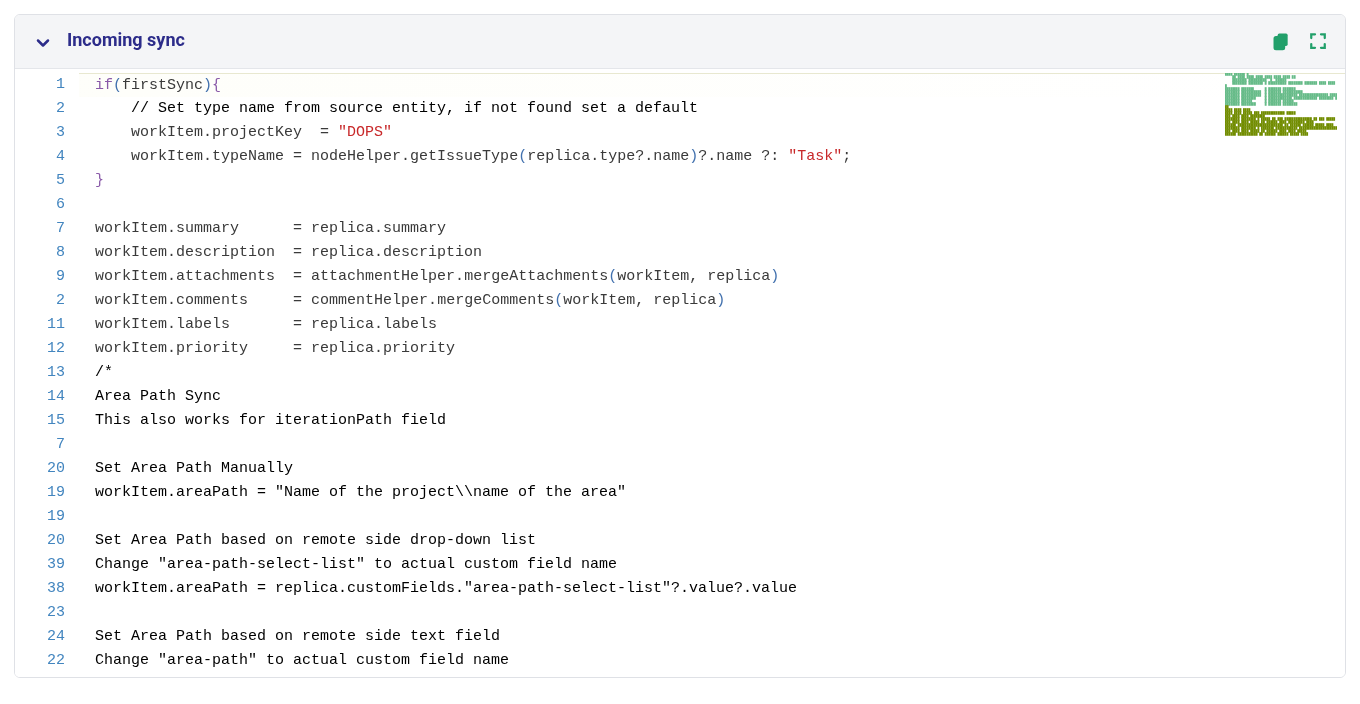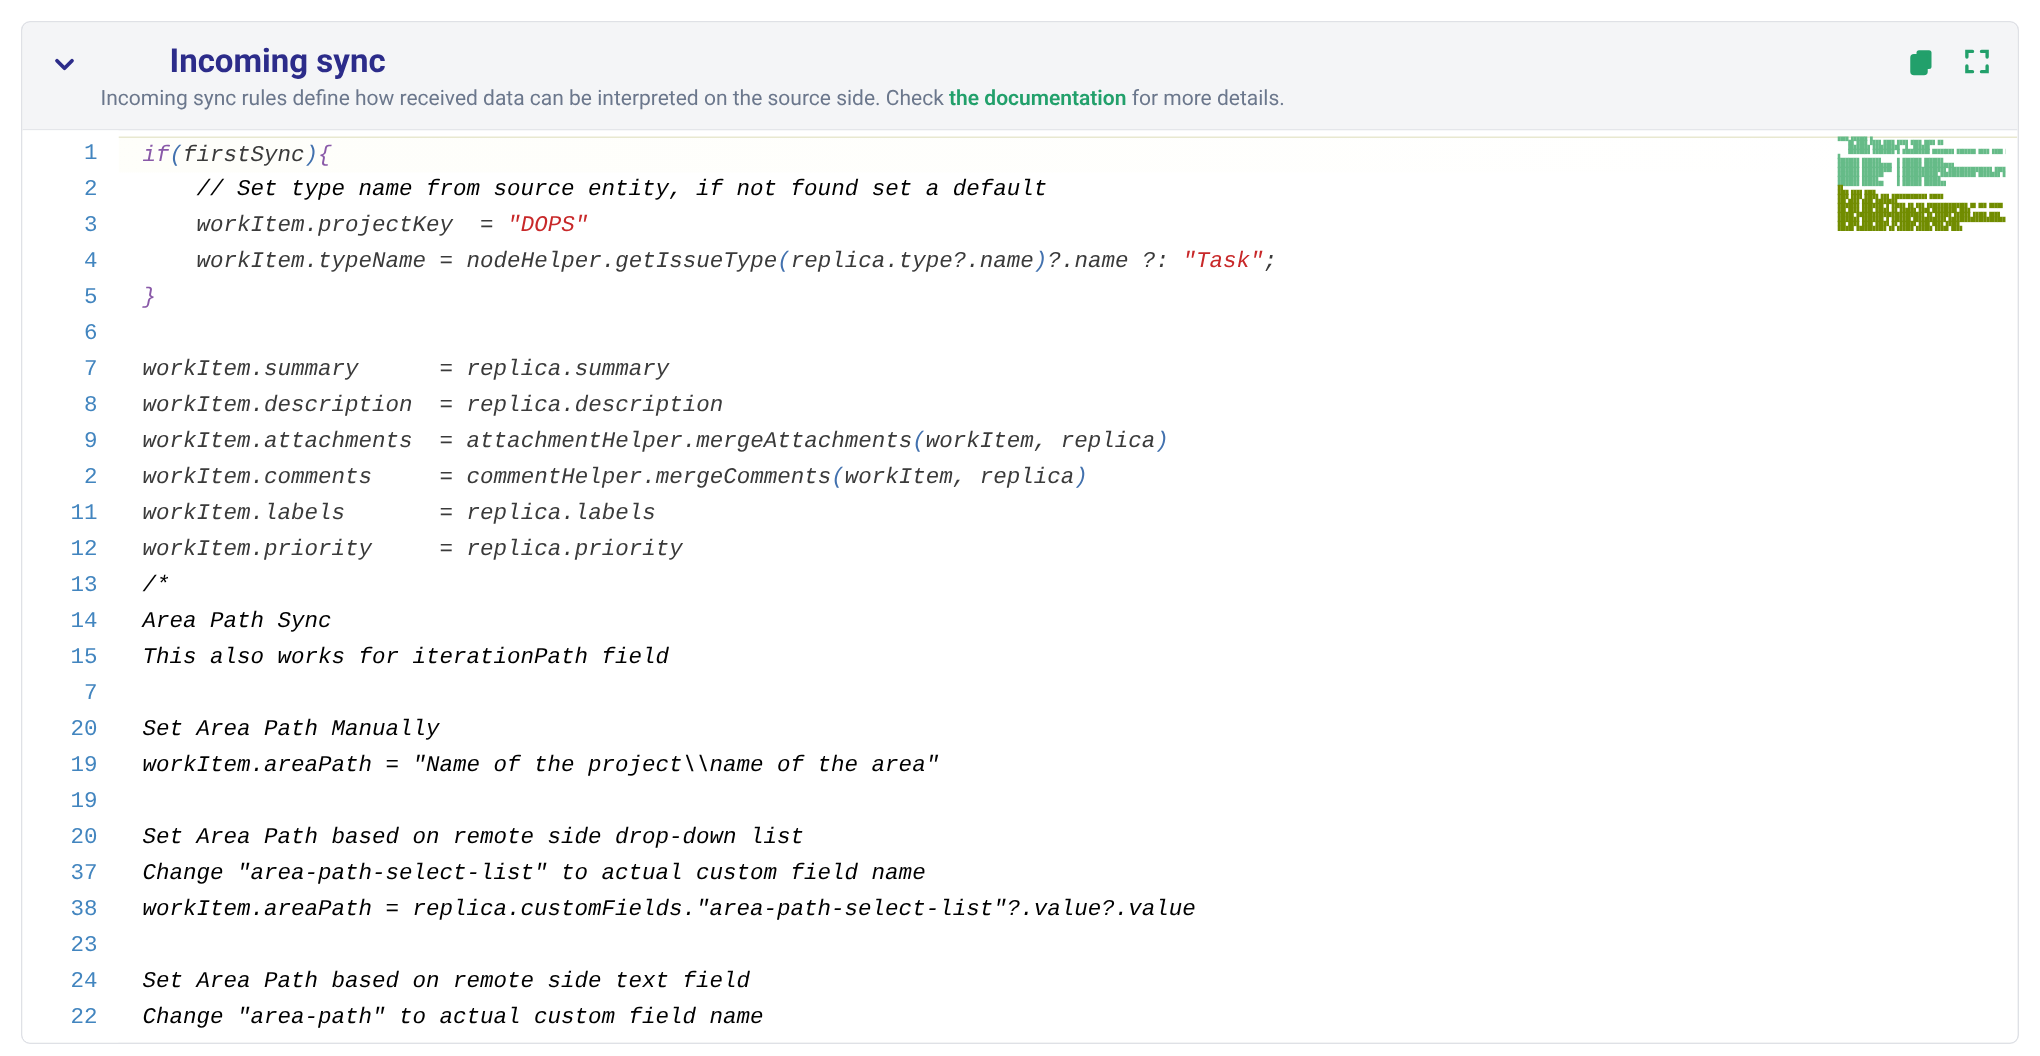--- a/index.html
+++ b/index.html
@@ -24,25 +24,24 @@
     align-items: flex-start;
     gap: 14px;
     position: relative;
   }
   .chevron {
     margin-top: 4px;
     flex-shrink: 0;
   }
   .header-text { flex: 1; }
   .title {
-    font-size: 22px;
+    font-size: 18px;
     font-weight: 700;
     color: #2c2c8a;
     margin-bottom: 4px;
-    margin-left: 46px;
   }
   .subtitle {
     font-size: 14px;
     color: #6b778c;
   }
   .subtitle a {
     color: #22a06b;
     font-weight: 600;
     text-decoration: none;
   }
@@ -78,21 +77,20 @@
     padding: 4px 0;
     white-space: pre;
     overflow: hidden;
     color: #3a3a3a;
     position: relative;
   }
   .code-line {
     height: 24px;
     padding-left: 16px;
     position: relative;
-    font-style: italic;
   }
   .code-line.hl-top {
     border-top: 1px solid #e8e8d0;
     background: linear-gradient(to right, rgba(248,248,220,0.15), rgba(248,248,220,0));
   }
   .tok-kw    { color: #8959a8; }
   .tok-prop  { color: #3a3a3a; }
   .tok-punc  { color: #3a3a3a; }
   .tok-paren { color: #4271ae; }
   .tok-brace { color: #8959a8; }
@@ -120,23 +118,20 @@
 
 <div class="panel">
   <div class="panel-header">
     <div class="chevron">
       <svg width="20" height="20" viewBox="0 0 24 24" fill="none" stroke="#2c2c8a" stroke-width="3" stroke-linecap="round" stroke-linejoin="round">
           <polyline points="6 9 12 15 18 9"></polyline>
         </svg>
     </div>
     <div class="header-text">
       <div class="title">Incoming sync</div>
-      <div class="subtitle">
-        <span>Incoming sync rules define how received data can be interpreted on the source side. Check </span><a href="#">the documentation</a><span> for more details.</span>
-      </div>
     </div>
     <div class="header-actions">
       <div>
         <svg width="20" height="20" viewBox="0 0 24 24" fill="#22a06b">
           <rect x="8" y="3" width="12" height="15" rx="2"></rect>
           <rect x="4" y="7" width="12" height="15" rx="2" fill="#f4f5f7" stroke="#22a06b" stroke-width="2"></rect>
           <rect x="4" y="7" width="12" height="15" rx="2" fill="#22a06b"></rect>
         </svg>
       </div>
       <div>
@@ -162,21 +157,21 @@
         <div>11</div>
         <div>12</div>
         <div>13</div>
         <div>14</div>
         <div>15</div>
         <div>7</div>
         <div>20</div>
         <div>19</div>
         <div>19</div>
         <div>20</div>
-        <div>37</div>
+        <div>39</div>
         <div>38</div>
         <div>23</div>
         <div>24</div>
         <div>22</div>
       </div>
     <div class="code" id="code"><div class="code-line hl-top"><span class="tok-kw">if</span><span class="tok-paren">(</span><span class="tok-prop">firstSync</span><span class="tok-paren">)</span><span class="tok-brace">{</span></div><div class="code-line">    <span class="tok-com">// Set type name from source entity, if not found set a default</span></div><div class="code-line">    <span class="tok-prop">workItem</span><span class="tok-punc">.</span><span class="tok-prop">projectKey  </span><span class="tok-punc">= </span><span class="tok-str">"DOPS"</span></div><div class="code-line">    <span class="tok-prop">workItem</span><span class="tok-punc">.</span><span class="tok-prop">typeName </span><span class="tok-punc">= </span><span class="tok-prop">nodeHelper</span><span class="tok-punc">.</span><span class="tok-prop">getIssueType</span><span class="tok-paren">(</span><span class="tok-prop">replica</span><span class="tok-punc">.</span><span class="tok-prop">type</span><span class="tok-punc">?.</span><span class="tok-prop">name</span><span class="tok-paren">)</span><span class="tok-punc">?.</span><span class="tok-prop">name </span><span class="tok-punc">?: </span><span class="tok-str">"Task"</span><span class="tok-punc">;</span></div><div class="code-line"><span class="tok-brace">}</span></div><div class="code-line"></div><div class="code-line"><span class="tok-prop">workItem</span><span class="tok-punc">.</span><span class="tok-prop">summary      </span><span class="tok-punc">= </span><span class="tok-prop">replica</span><span class="tok-punc">.</span><span class="tok-prop">summary</span></div><div class="code-line"><span class="tok-prop">workItem</span><span class="tok-punc">.</span><span class="tok-prop">description  </span><span class="tok-punc">= </span><span class="tok-prop">replica</span><span class="tok-punc">.</span><span class="tok-prop">description</span></div><div class="code-line"><span class="tok-prop">workItem</span><span class="tok-punc">.</span><span class="tok-prop">attachments  </span><span class="tok-punc">= </span><span class="tok-prop">attachmentHelper</span><span class="tok-punc">.</span><span class="tok-prop">mergeAttachments</span><span class="tok-paren">(</span><span class="tok-prop">workItem</span><span class="tok-punc">, </span><span class="tok-prop">replica</span><span class="tok-paren">)</span></div><div class="code-line"><span class="tok-prop">workItem</span><span class="tok-punc">.</span><span class="tok-prop">comments     </span><span class="tok-punc">= </span><span class="tok-prop">commentHelper</span><span class="tok-punc">.</span><span class="tok-prop">mergeComments</span><span class="tok-paren">(</span><span class="tok-prop">workItem</span><span class="tok-punc">, </span><span class="tok-prop">replica</span><span class="tok-paren">)</span></div><div class="code-line"><span class="tok-prop">workItem</span><span class="tok-punc">.</span><span class="tok-prop">labels       </span><span class="tok-punc">= </span><span class="tok-prop">replica</span><span class="tok-punc">.</span><span class="tok-prop">labels</span></div><div class="code-line"><span class="tok-prop">workItem</span><span class="tok-punc">.</span><span class="tok-prop">priority     </span><span class="tok-punc">= </span><span class="tok-prop">replica</span><span class="tok-punc">.</span><span class="tok-prop">priority</span></div><div class="code-line"><span class="tok-com">/*</span></div><div class="code-line"><span class="tok-com">Area Path Sync</span></div><div class="code-line"><span class="tok-com">This also works for iterationPath field</span></div><div class="code-line"></div><div class="code-line"><span class="tok-com">Set Area Path Manually</span></div><div class="code-line"><span class="tok-com">workItem.areaPath = "Name of the project\\name of the area"</span></div><div class="code-line"></div><div class="code-line"><span class="tok-com">Set Area Path based on remote side drop-down list</span></div><div class="code-line"><span class="tok-com">Change "area-path-select-list" to actual custom field name</span></div><div class="code-line"><span class="tok-com">workItem.areaPath = replica.customFields."area-path-select-list"?.value?.value</span></div><div class="code-line"></div><div class="code-line"><span class="tok-com">Set Area Path based on remote side text field</span></div><div class="code-line"><span class="tok-com">Change "area-path" to actual custom field name</span></div></div>
     <div class="minimap" id="minimap"><div class="mm-mix">████ ██████ █</div><div class="mm-mix">    ██ ████ ████ ████ ████ ████ ████ ██</div><div class="mm-mix">    ████████ ██████████  █  ██████</div><div class="mm-mix">    ████████ ████████ █ ██████████ ████████ ███████ ████ ████ ████ ████ █ ██████</div><div class="mm-mix">█</div><div class="mm-mix"></div><div class="mm-mix">████████ ███████      █ ███████ ███████</div><div class="mm-mix">████████ ███████████  █ ███████ ███████████</div><div class="mm-mix">████████ ███████████  █ ████████████████ ████████████████ ████████ ███████</div><div class="mm-mix">████████ ████████     █ █████████████ █████████████ ████████ ███████</div><div class="mm-mix">████████ ██████       █ ███████ ██████</div><div class="mm-mix">████████ ████████     █ ███████ ████████</div><div class="">██</div><div class="">████ ████ ████</div><div class="">████ ████ █████ ███ █████████████ █████</div><div class=""></div><div class="">███ ████ ████ ████████</div><div class="">████████ ████████ █ █████ ██ ███ ███████████████ ██ ███ █████</div><div class=""></div><div class="">███ ████ ████ █████ ██ ██████ ████ █████████ ████</div><div class="">██████ █████████████████████████ ██ ██████ ██████ █████ ████</div><div class="">████████ ████████ █ ███████ ████████████ █████████████████████████ ██████ ██████</div><div class=""></div><div class="">███ ████ ████ █████ ██ ██████ ████ ████ █████</div><div class="">██████ ███████████ ██ ██████ ██████ █████ ████</div></div>
   </div>
 </div>
 

